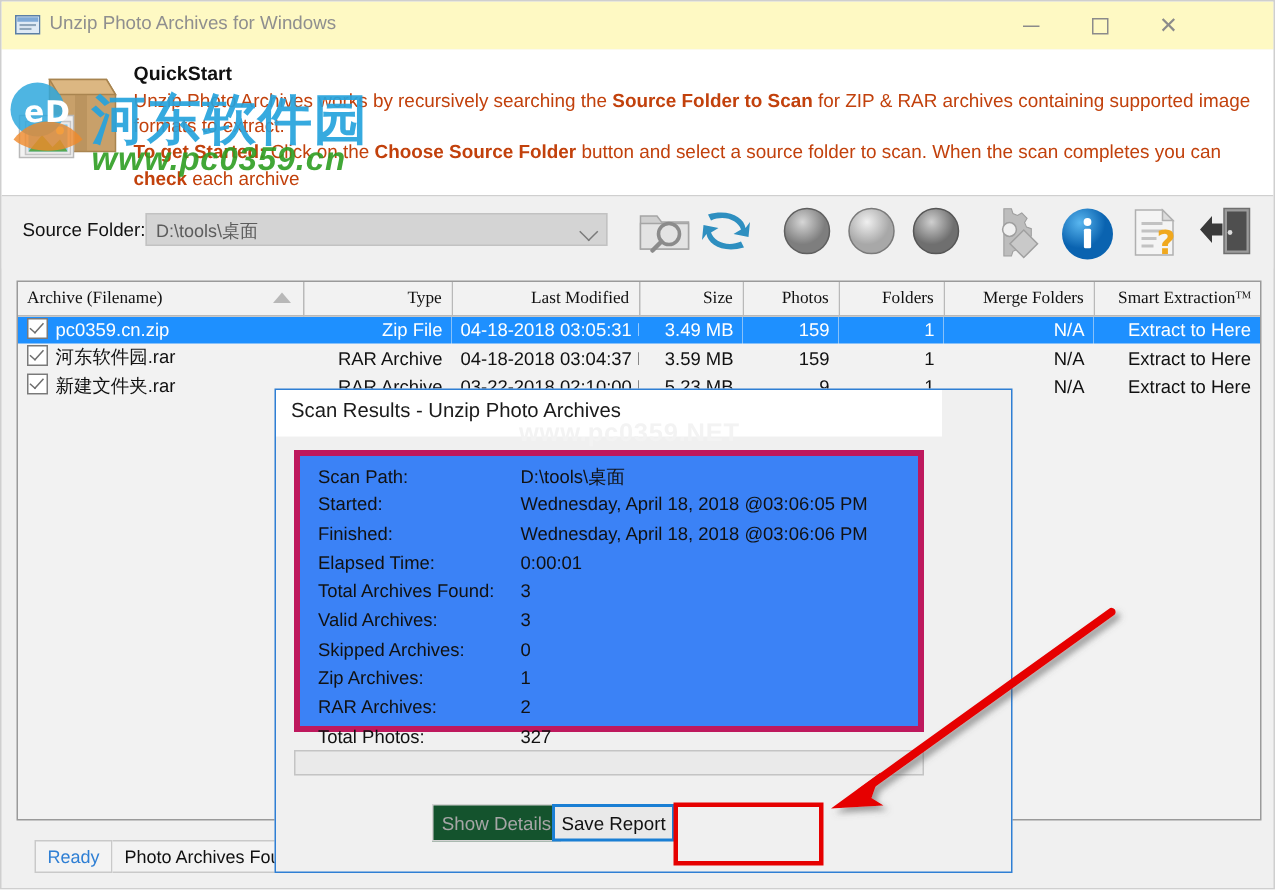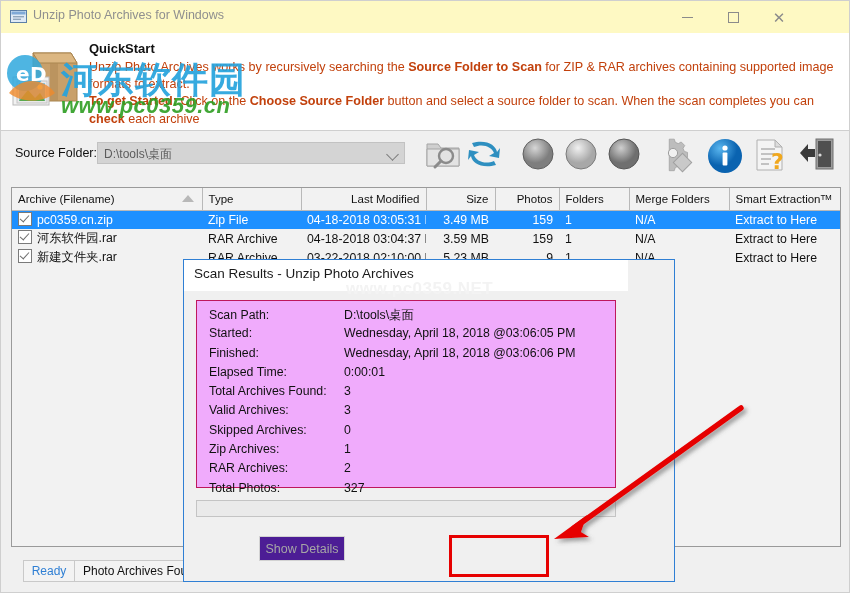--- a/index.html
+++ b/index.html
@@ -135,38 +135,38 @@
     box-sizing: border-box;
   }
   table.lst {
     width: 100%; border-collapse: collapse; table-layout: fixed;
   }
   table.lst th {
     height: 22px;
     background: #f2f2f2;
     border-right: 1px solid #b9b9b9;
     border-bottom: 1px solid #b9b9b9;
-    font-family: Liberation Sans, sans-serif;
+    font-family: Liberation Serif, serif;
     font-size: 11.5px; font-weight: normal; color: #111;
     padding: 0 6px;
     box-sizing: border-box;
     position: relative;
   }
   table.lst th.last { border-right: none; }
   table.lst td {
     height: 19px;
     font-size: 12.3px; color: #111;
     padding: 0 6px;
     box-sizing: border-box;
     white-space: nowrap; overflow: hidden;
   }
   tr.row.sel td { background: #1e90ff; color: #ffffff; }
   tr.row.sel td .fname { color: #ffffff; }
   .c-left  { text-align: left; }
-  .c-center{ text-align: left; }
+  .c-center{ text-align: right; }
   .c-right { text-align: right; }
   .sort-tri {
     position: absolute; right: 8px; top: 7px;
     width: 0; height: 0;
     border-left: 6px solid transparent;
     border-right: 6px solid transparent;
     border-bottom: 7px solid #b8b8b8;
   }
   .cb {
     display: inline-block; vertical-align: -2px;
@@ -217,22 +217,22 @@
     background: #ffffff;
     box-sizing: border-box;
   }
   .dlg-title span {
     position: absolute; left: 10px; top: 6px;
     font-size: 13.5px; color: #1a1a1a;
   }
   .dlg-group {
     position: absolute; left: 12px; top: 40px;
     width: 420px; height: 188px;
-    border: 1px solid #be185d;
-    background: #f0abfc;
+    border: 4px solid #be185d;
+    background: #3b82f6;
     box-sizing: border-box;
   }
   .stats { position: absolute; left: 12px; top: 6px; }
   .stat-row { height: 19.3px; font-size: 12.3px; color: #111; white-space: nowrap; }
   .stat-row .k { display: inline-block; width: 135px; }
   .stat-row .v { display: inline-block; }
   .dlg-progress {
     position: absolute; left: 12px; top: 240px;
     width: 420px; height: 17px;
     background: #eaeaea;
@@ -241,21 +241,21 @@
   }
   .dbtn {
     position: absolute; top: 276px;
     height: 25px;
     border: 1px solid #b0b0b0;
     background: #e9e9e9;
     font-size: 12.5px; color: #111;
     display: flex; align-items: center; justify-content: center;
     box-sizing: border-box;
   }
-  .dbtn.details { left: 75px; width: 86px; color: #a6a6a6; background:#4c1d95; border-color:#d2d2d2;}
+  .dbtn.details { left: 104px; width: 86px; color: #a6a6a6; background:#14532d; border-color:#d2d2d2;}
   .dbtn.save    { left: 184px; width: 82px; border: 2px solid #1a7fd4; }
   .dbtn.done    { left: 276px; width: 82px; }
 
   .done-highlight {
     position: absolute; left: 448px; top: 534px;
     width: 100px; height: 42px;
     border: 3px solid #e60000;
     box-sizing: border-box;
     z-index: 70;
   }
@@ -524,20 +524,21 @@
         </div>
         <div class="stat-row">
           <span class="k">Size on Disk:</span><span class="v">12.3 MB</span>
         </div>
       </div>
     </div>
 
     <div class="dlg-progress"></div>
 
     <div class="dbtn details">Show Details</div>
+    <div class="dbtn save">Save Report</div>
   </div>
 
   <div class="wm wm-dialog">www.pc0359.NET</div>
 
   <div class="done-highlight"></div>
   <svg class="arrow-svg" viewBox="0 0 850 593">
     <defs>
       <filter id="sh" x="-20%" y="-20%" width="150%" height="150%">
         <feDropShadow dx="3" dy="3" stdDeviation="2" flood-color="#555" flood-opacity=".55"></feDropShadow>
       </filter>

